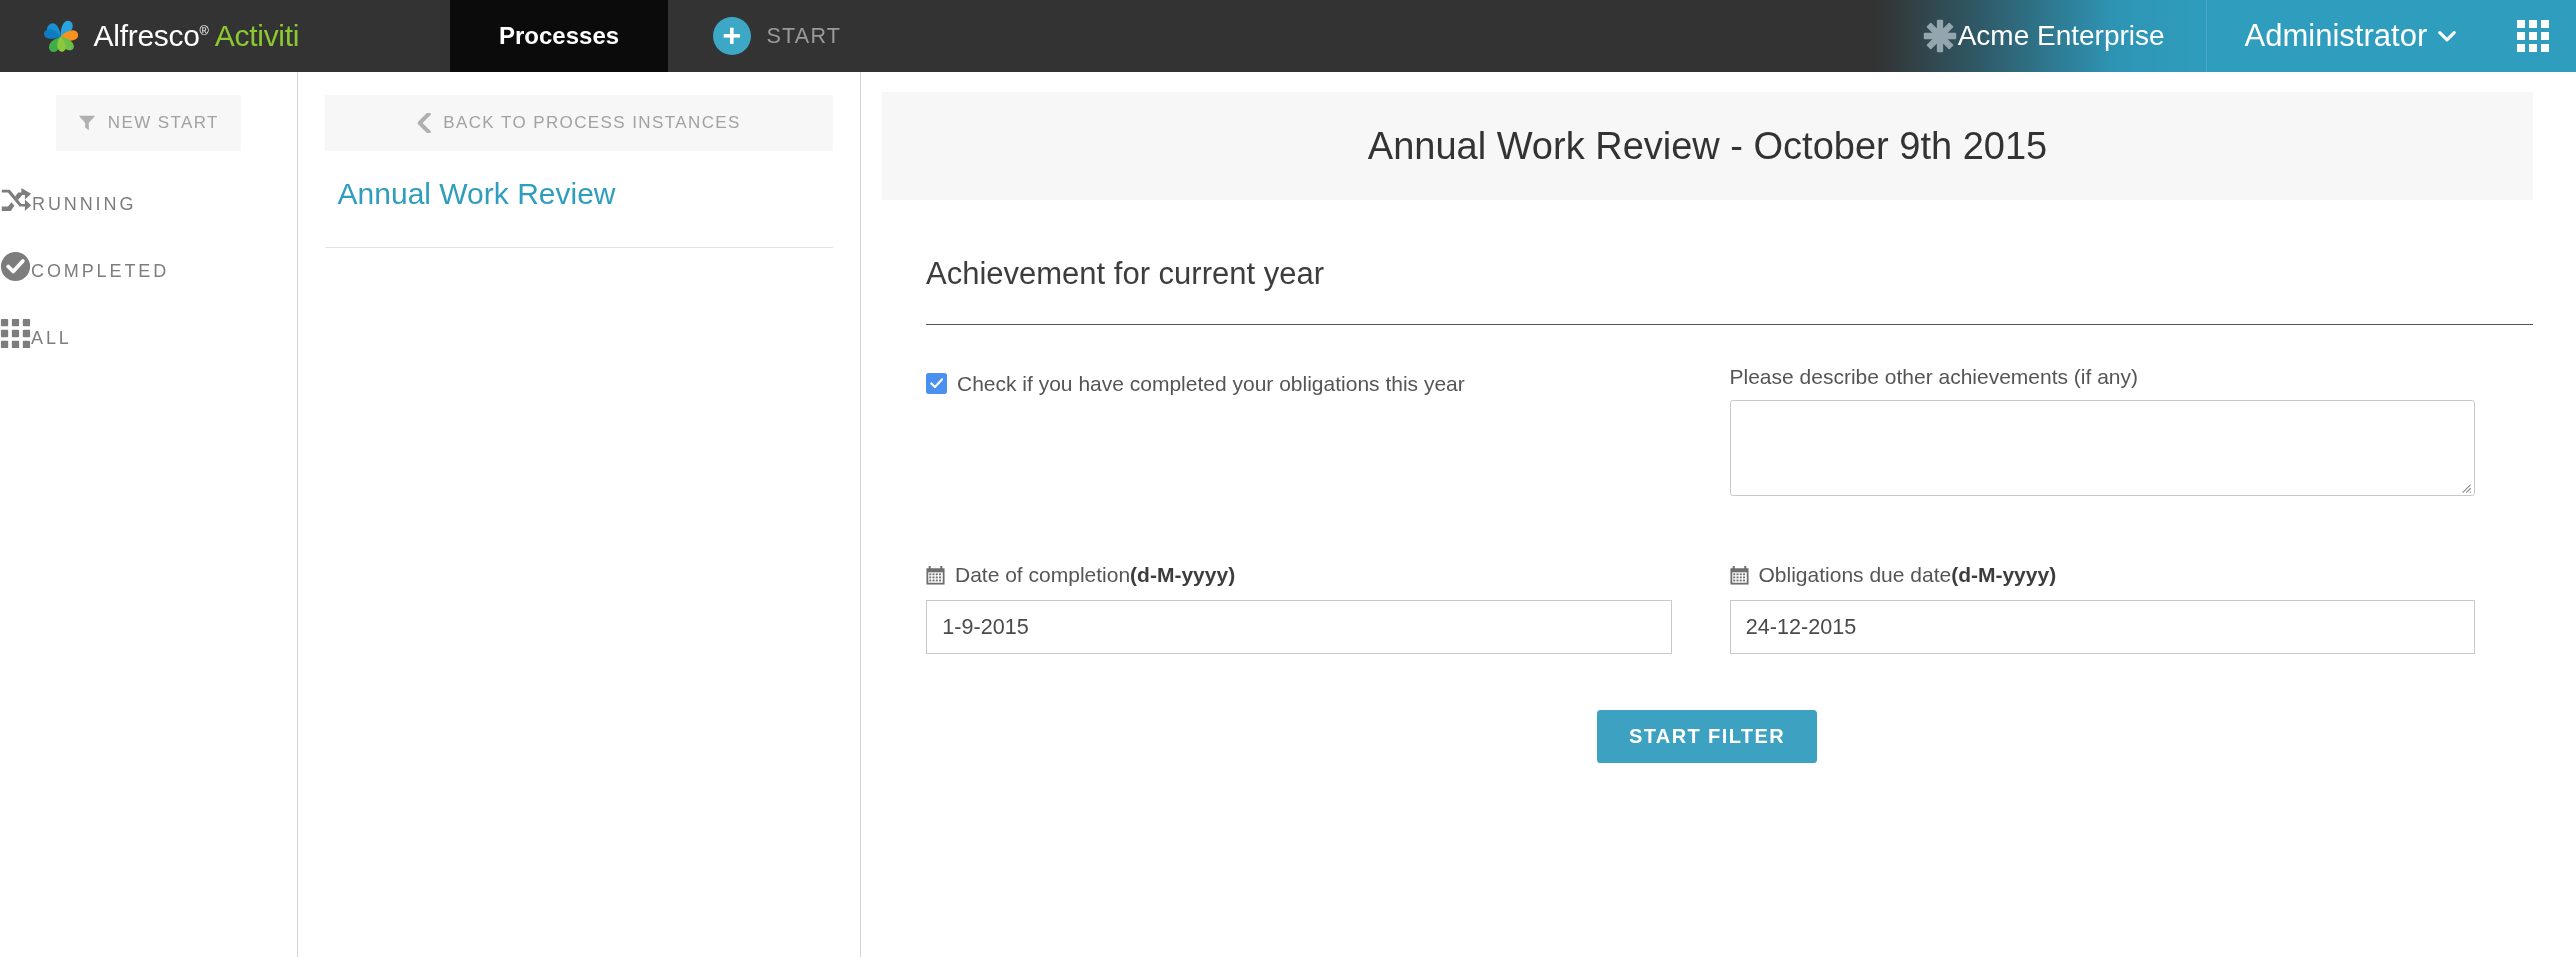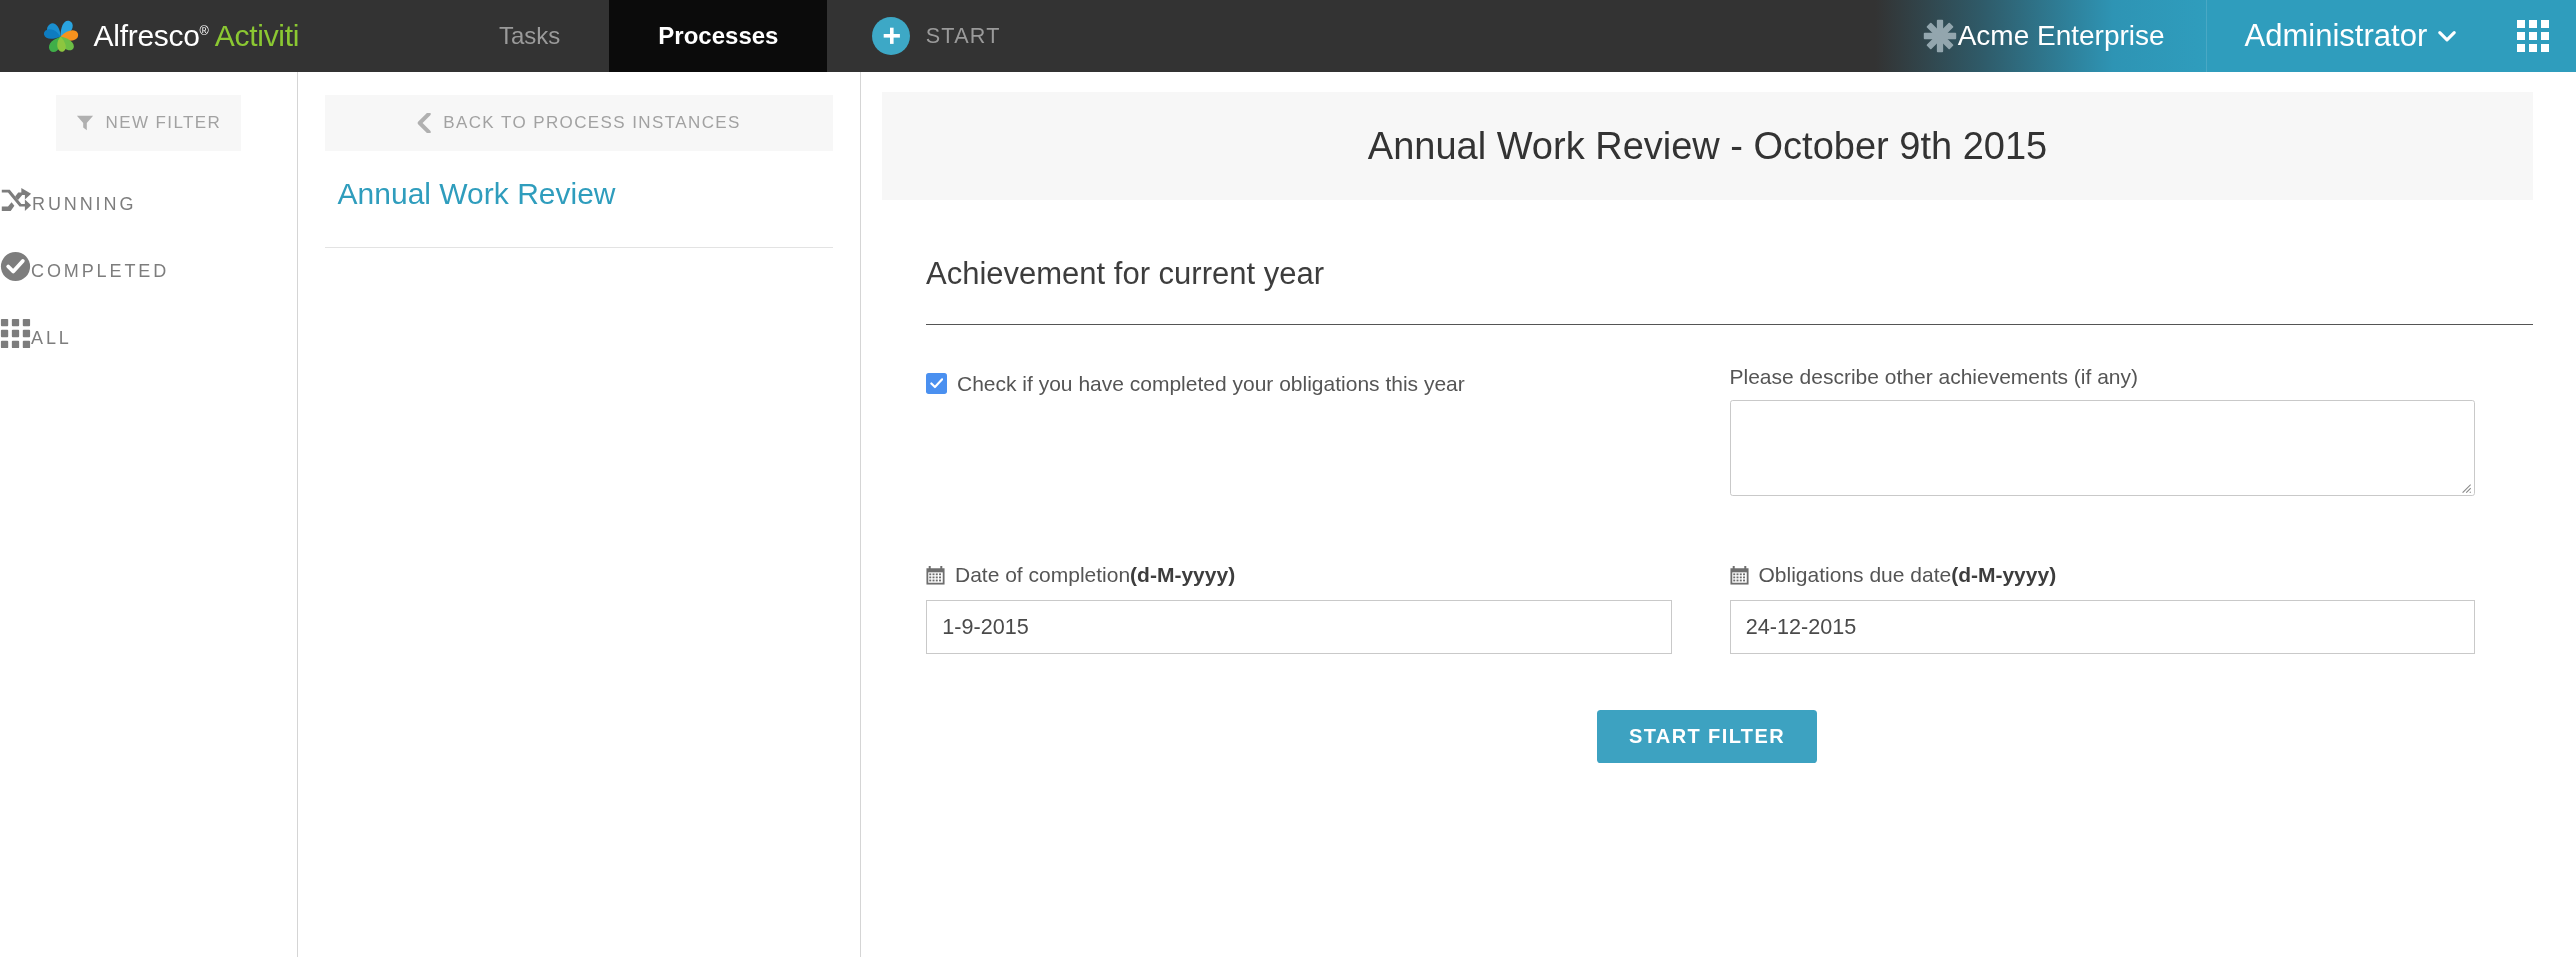--- a/index.html
+++ b/index.html
@@ -290,21 +290,20 @@
           <path d="M50 50 C62 62 68 80 58 86 C47 92 38 77 44 60 Z" fill="#8dc63f"></path>
         </g>
         <circle cx="50" cy="50" r="6" fill="#ffffff" opacity="0.0"></circle>
       </svg>
       <div class="brand-text">
         <span class="brand-alfresco">Alfresco</span><span class="brand-reg">®</span><span class="brand-activiti">Activiti</span>
       </div>
     </div>
 
     <div class="tabs">
-      <div class="tab">Tasks</div>
       <div class="tab active">Processes</div>
     </div>
 
     <div class="start-group">
       <span class="start-plus">
         <svg width="21.6" height="21.6" viewBox="0 0 24 24">
           <rect x="10" y="3" width="4" height="18" fill="#ffffff"></rect>
           <rect x="3" y="10" width="18" height="4" fill="#ffffff"></rect>
         </svg>
       </span>
@@ -346,21 +345,21 @@
       </span>
     </div>
   </div>
 
   <div class="rail">
 
     <div class="newfilter">
       <svg width="18" height="18" viewBox="0 0 20 20">
         <path d="M1 2 H19 L12 10 V18 L8 15 V10 Z" fill="#b0b0b0"></path>
       </svg>
-      <span>NEW FILTER</span>
+      <span>NEW START</span>
     </div>
 
     <div class="rail-item">
       <span class="rail-icon">
         <svg width="32" height="25" viewBox="0 0 36 28">
           <path d="M2 6 H9 L22 22 H28 V27 L35 20.5 L28 14 V19 H24 L11 3 H2 Z" fill="#7d7d7d"></path>
           <path d="M2 22 H9 L13 17 L16.2 21 L12 27 H2 Z" fill="#7d7d7d"></path>
           <path d="M24 1 V6 H20.5 L17 10.5 L20.3 14.5 L25 9 H28 V14 L35 7.5 Z" fill="#7d7d7d"></path>
         </svg>
       </span>

